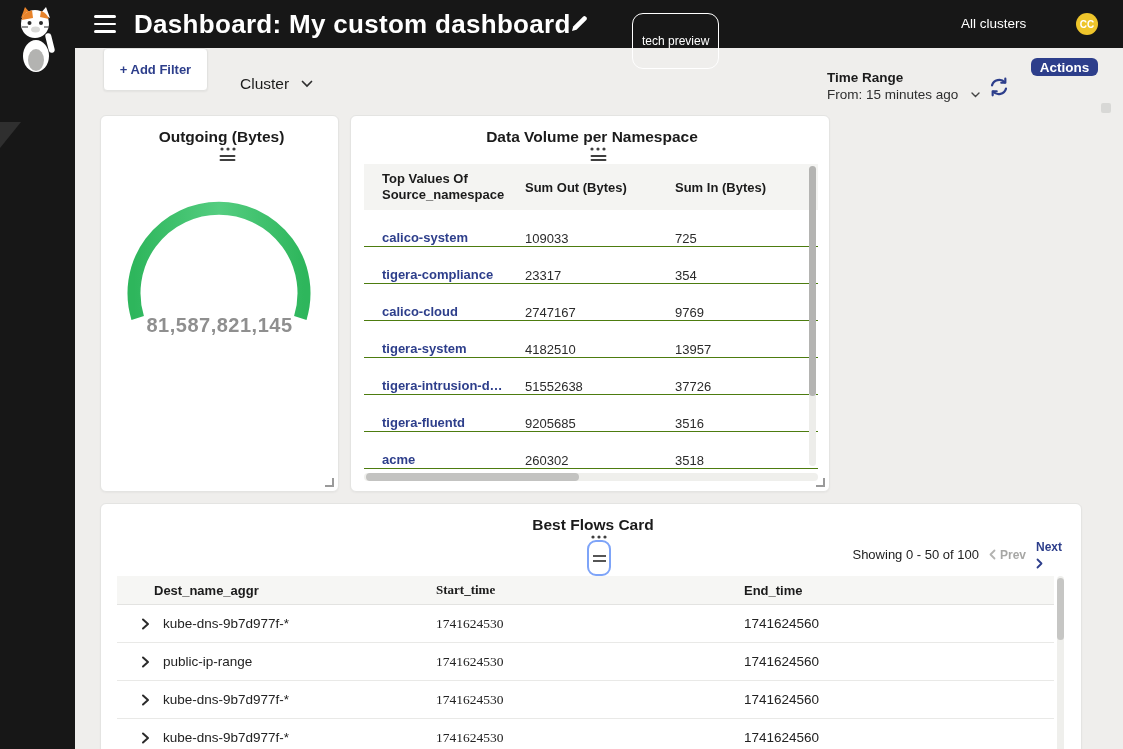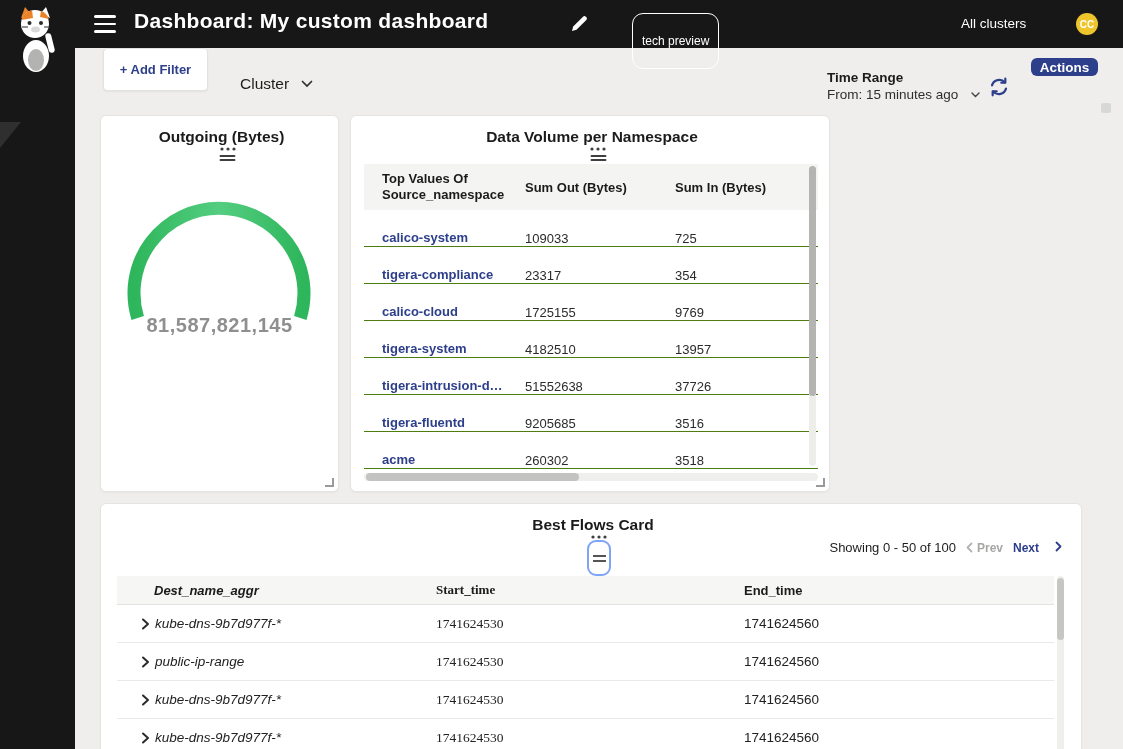--- a/index.html
+++ b/index.html
@@ -9,21 +9,21 @@
 
   
   .topbar { position:absolute; left:0; top:0; width:1123px; height:48px; background:#171717; z-index:5; }
   .sidebar { position:absolute; left:0; top:0; width:75px; height:749px; background:#171717; z-index:6; }
   .fold { position:absolute; left:0; top:122px; z-index:7; }
   .logo { position:absolute; left:10px; top:5px; z-index:8; }
   .side-icon { position:absolute; left:21px; width:30px; height:30px; display:flex; align-items:center; justify-content:center; cursor:pointer; }
 
   .hamburger { position:absolute; left:94px; top:15px; width:22px; height:18px; display:flex; flex-direction:column; justify-content:space-between; cursor:pointer; z-index:9; }
   .hamburger i { display:block; height:2.6px; background:#fff; border-radius:2px; }
-  .app-title { position:absolute; left:134px; top:9px; font-size:21px; font-weight:700; color:#fff; letter-spacing:.3px; z-index:9; white-space:nowrap; }
+  .app-title { position:absolute; left:134px; top:9px; font-size:26px; font-weight:700; color:#fff; letter-spacing:.3px; z-index:9; white-space:nowrap; }
   .edit-pencil { position:absolute; left:570px; top:14px; z-index:9; cursor:pointer; }
   .tech-badge { position:absolute; left:632px; top:13px; border:1px solid #fff; border-radius:11px; color:#fff; font-size:12px; padding:20px 9px; z-index:9; white-space:nowrap;text-align:right; }
   .all-clusters { position:absolute; left:961px; top:16px; color:#fff; font-size:13.5px; z-index:9; cursor:pointer; }
   .avatar { position:absolute; left:1076px; top:13px; width:22px; height:22px; border-radius:50%; background:#eec52b; color:#fff; font-size:10px; font-weight:700; display:flex; align-items:center; justify-content:center; z-index:9; cursor:pointer; }
 
   
   .add-filter-btn { position:absolute; left:103px; top:48px; width:105px; height:43px; background:#fff; border:1px solid #e2e2e0; border-radius:4px; box-shadow:0 1px 2px rgba(0,0,0,.05); color:#2d3e8b; font-size:13px; font-weight:600; display:flex; align-items:center; justify-content:center; cursor:pointer; }
   .cluster-dd { position:absolute; left:240px; top:75px; font-size:15.5px; font-weight:500; color:#1c1c1c; display:flex; align-items:center; gap:12px; cursor:pointer; }
   .time-range { position:absolute; left:827px; top:70px; }
   .time-range .tr-title { font-size:13.5px; font-weight:700; color:#1b1b1b; }
@@ -54,26 +54,26 @@
   .dv-vscroll { position:absolute; left:458px; top:50px; width:7px; height:300px; background:#ededea; border-radius:4px; }
   .dv-vscroll i { position:absolute; left:0; top:0; width:7px; height:230px; background:#b4b4b2; border-radius:4px; display:block; }
   .dv-hscroll { position:absolute; left:13px; top:357px; width:454px; height:8px; background:#efefec; border-radius:4px; }
   .dv-hscroll i { position:absolute; left:2px; top:0; width:213px; height:8px; background:#c3c3c1; border-radius:4px; display:block; }
 
   .card-bf { left:100px; top:503px; width:982px; height:280px; }
   .bf-handle-focus { margin-left:12px; width:24px; height:36px; border:2px solid #7ea4f8; border-radius:9px; background:#fff; display:flex; flex-direction:column; align-items:center; justify-content:center; gap:3px; cursor:grab; }
   .bf-handle-focus i { display:block; width:13px; height:2px; background:#555; }
   .bf-paging { position:absolute; right:19px; top:36px; display:flex; align-items:center; gap:10px; font-size:13px; color:#1d1d1d; }
   .pg-prev { display:flex; align-items:center; gap:4px; color:#a7a7a5; font-size:12px; font-weight:700; cursor:default; }
-  .pg-next { display:flex; align-items:flex-start; gap:16px; color:#2d3e8b; font-size:12px; font-weight:700; cursor:pointer; }
+  .pg-next { display:flex; align-items:flex-start; gap:4px; color:#2d3e8b; font-size:12px; font-weight:700; cursor:pointer;flex-direction:column; }
   .bf-table { position:absolute; left:16px; top:72px; width:937px; }
   .bf-hrow { display:flex; align-items:center; background:#f6f6f4; height:29px; font-size:13px; font-weight:700; color:#1b1b1b; border-bottom:1px solid #e3e3e1; }
   .bf-row { display:flex; align-items:center; height:38px; border-bottom:1px solid #e9e9e7; font-size:13.5px; color:#222; cursor:pointer; }
-  .bf-c1 { width:319px; padding-left:37px; display:flex; align-items:center;font-style:italic; }
-  .bf-row .bf-c1 { padding-left:22px; gap:4px; }
+  .bf-c1 { width:319px; padding-left:37px; display:flex; align-items:center; }
+  .bf-row .bf-c1 { padding-left:22px; gap:12px; }
   .bf-c2 { width:308px;font-family:Liberation Serif, serif; }
   .bf-c3 { flex:1; }
   .bf-vscroll { position:absolute; left:956px; top:72px; width:7px; height:177px; background:#efefec; border-radius:4px; }
   .bf-vscroll i { position:absolute; left:0; top:2px; width:7px; height:62px; background:#c6c6c4; border-radius:4px; display:block; }
   .chev-wrap { display:flex; align-items:center; cursor:pointer; }
 </style>
 </head>
 <body>
 
 <div class="topbar"></div>
@@ -301,21 +301,21 @@
       <div class="dv-c2">109033</div>
       <div class="dv-c3">725</div>
     </div>
     <div class="dv-row">
       <div class="dv-c1"><span class="dv-link">tigera-compliance</span></div>
       <div class="dv-c2">23317</div>
       <div class="dv-c3">354</div>
     </div>
     <div class="dv-row">
       <div class="dv-c1"><span class="dv-link">calico-cloud</span></div>
-      <div class="dv-c2">1725155</div>
+      <div class="dv-c2">2747167</div>
       <div class="dv-c3">9769</div>
     </div>
     <div class="dv-row">
       <div class="dv-c1"><span class="dv-link">tigera-system</span></div>
       <div class="dv-c2">4182510</div>
       <div class="dv-c3">13957</div>
     </div>
     <div class="dv-row">
       <div class="dv-c1"><span class="dv-link">tigera-intrusion-d…</span></div>
       <div class="dv-c2">51552638</div>

